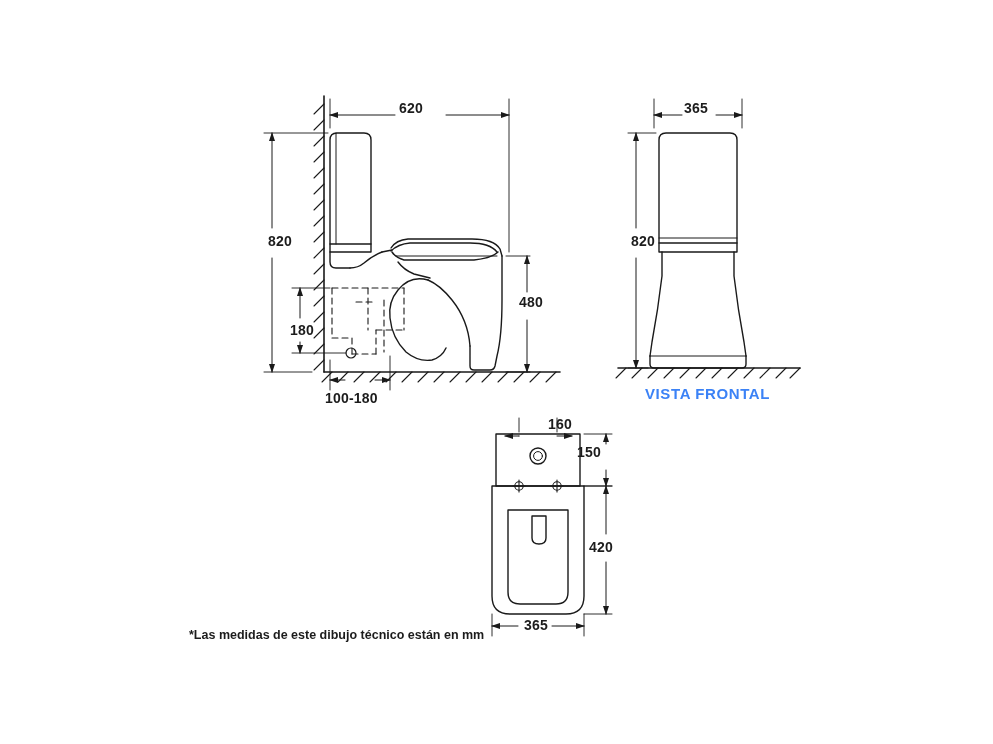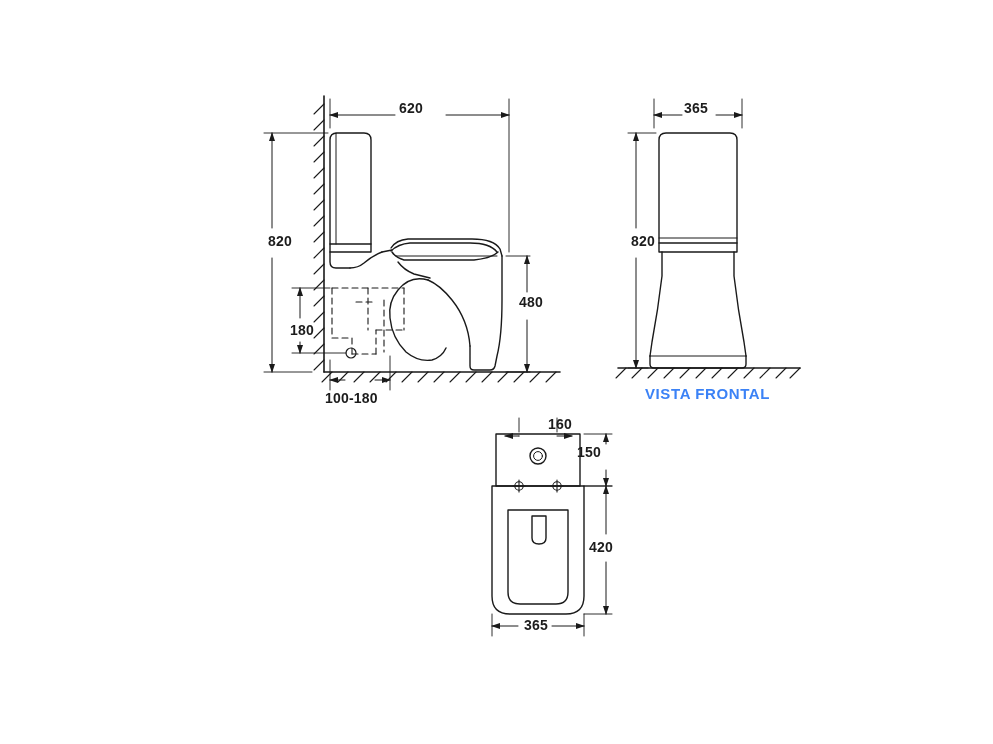--- a/index.html
+++ b/index.html
@@ -274,14 +274,15 @@
 
   <div class="dim-label" style="left:684px; top:100px;">365</div>
   <div class="dim-label" style="left:631px; top:233px;">820</div>
   <div class="view-label" style="left:645px; top:385px;">VISTA FRONTAL</div>
 
   <div class="dim-label" style="left:548px; top:416px;">160</div>
   <div class="dim-label" style="left:577px; top:444px;">150</div>
   <div class="dim-label" style="left:589px; top:539px;">420</div>
   <div class="dim-label" style="left:524px; top:617px;">365</div>
 
+  <div class="note" style="left:189px; top:628px;">*Las medidas de este dibujo técnico están en mm</div>
 
 </div>
 
 </body></html>

